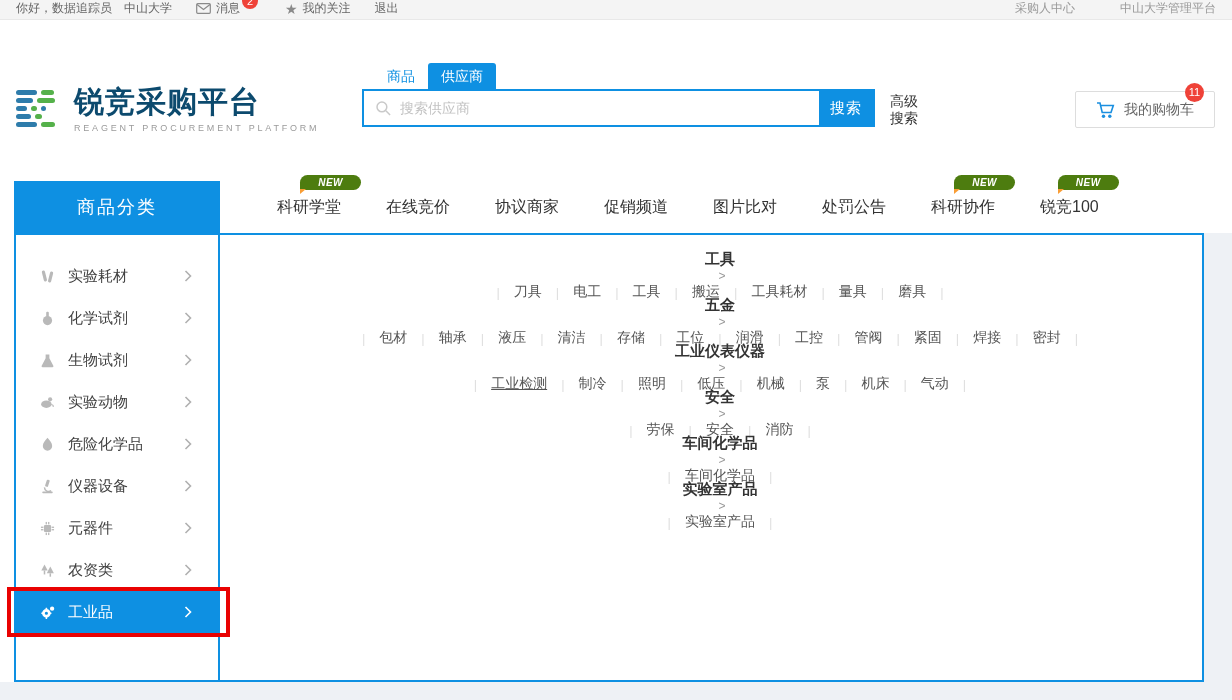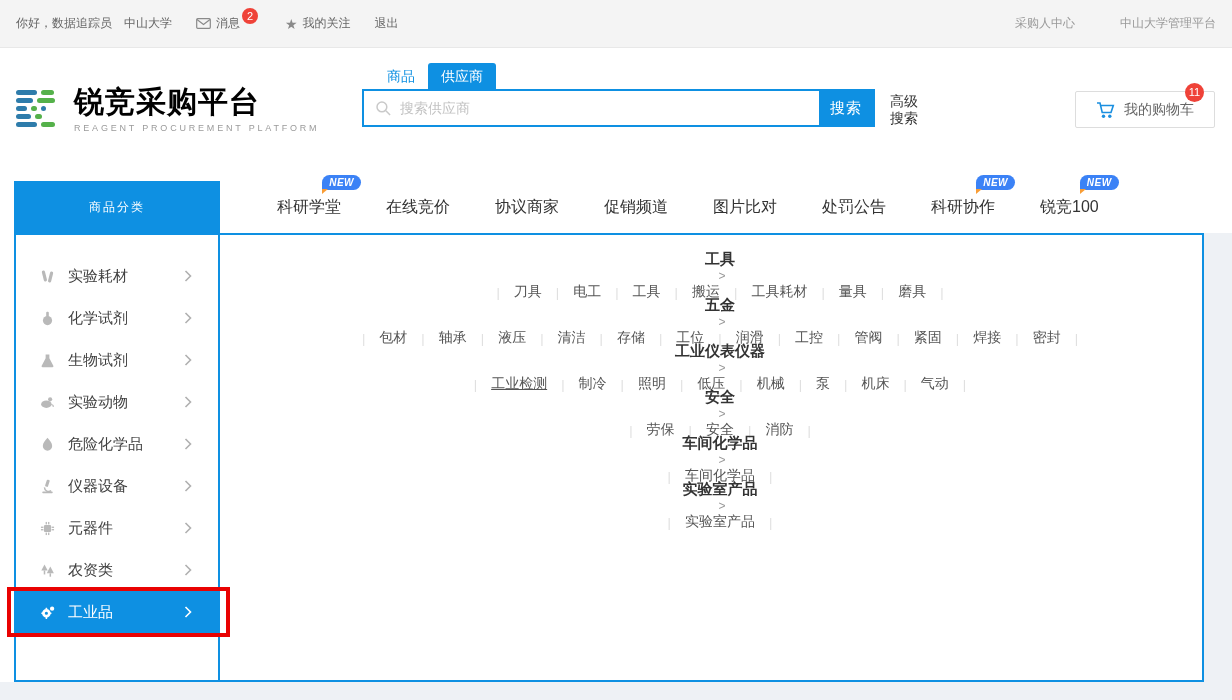--- a/index.html
+++ b/index.html
@@ -2,36 +2,36 @@
 <html><head>
 <meta charset="utf-8">
 <title>锐竞采购平台</title>
 <style>
   * { margin:0; padding:0; box-sizing:border-box; }
   html,body { background:#fff; }
   .page { position:relative; width:1232px; height:700px; background:#fff; overflow:hidden;
           font-family:"Liberation Sans","DejaVu Sans",sans-serif; }
 
   
-  .topbar { position:absolute; top:0; left:0; right:0; height:48px; background:#f4f4f4;
-            border-bottom:1px solid #e8e8e8; display:flex; align-items:center;
+  .topbar { position:absolute; top:0; left:0; right:0; height:20px; background:#f4f4f4;
+            border-bottom:1px solid #e8e8e8; display:flex; align-items:flex-start;
             font-size:12px; color:#666; padding:0 16px; }
   .topbar-left { display:flex; align-items:center; gap:24px; }
   .tb-group { display:flex; align-items:center; gap:12px; }
   .tb-link { display:flex; align-items:center; gap:5px; cursor:pointer; }
   .msg-badge { background:#ef4238; color:#fff; border-radius:9px; min-width:16px; height:16px;
                line-height:16px; text-align:center; font-size:11px; position:relative; top:-8px;
                left:-3px; padding:0 4px; }
   .star-glyph { color:#8a8a8a; font-size:14px; line-height:1; }
   .topbar-right { margin-left:auto; display:flex; gap:45px; color:#999; }
   .topbar-right span { cursor:pointer; }
 
   
   .logo { position:absolute; left:14px; top:84px; display:flex; align-items:flex-start; gap:10px; cursor:pointer; }
-  .logo-text-title { font-size:30px; font-weight:bold; color:#000000; letter-spacing:1px; line-height:36px; }
+  .logo-text-title { font-size:30px; font-weight:bold; color:#0c4a6e; letter-spacing:1px; line-height:36px; }
   .logo-text-sub { font-size:9px; color:#9b9b9b; letter-spacing:2.8px; margin-top:3px; white-space:nowrap; }
 
   .search-wrap { position:absolute; left:362px; top:63px; width:580px; }
   .search-tabs { display:flex; margin-left:12px; }
   .tab { height:26px; line-height:26px; padding:0 13px; font-size:14px; color:#0e90e2;
          background:#fff; border-radius:3px 3px 0 0; cursor:pointer; }
   .tab.active { background:#0e90e2; color:#fff; }
   .search-box { width:513px; height:38px; border:2px solid #0e90e2; display:flex; background:#fff; position:relative; }
   .mag-icon { position:absolute; left:11px; top:9px; }
   .search-input { flex:1; border:none; outline:none; padding-left:36px; font-size:14px; color:#333;
@@ -45,26 +45,26 @@
   .cart-btn { position:absolute; right:17px; top:91px; width:140px; height:37px; border:1px solid #ddd;
               border-radius:2px; display:flex; align-items:center; justify-content:center; gap:8px;
               background:#fff; font-size:14px; color:#666; cursor:pointer; }
   .cart-badge { position:absolute; top:-9px; right:10px; background:#ef4238; color:#fff;
                 border-radius:10px; min-width:19px; height:19px; line-height:19px; font-size:11px;
                 text-align:center; padding:0 3px; }
 
   
   .navbar { position:absolute; top:181px; left:0; right:0; height:52px; background:#fff; }
   .cat-btn { position:absolute; left:14px; top:0; width:206px; height:52px; background:#0e90e2;
-             color:#fff; font-size:12px; display:flex; align-items:center; justify-content:center;
+             color:#fff; font-size:18px; display:flex; align-items:center; justify-content:center;
              letter-spacing:2px; cursor:pointer; }
   .nav-items { position:absolute; left:277px; top:0; height:52px; display:flex; align-items:center; gap:45px; }
   .nav-item { position:relative; font-size:16px; color:#333; cursor:pointer; white-space:nowrap; }
-  .new-badge { position:absolute; top:-22px; right:-20px; background:#3b82f6; color:#fff; font-size:10px;
-               font-style:italic; font-weight:bold; padding:2px 7px; border-radius:8px 8px 8px 0;
+  .new-badge { position:absolute; top:-22px; right:-20px; background:#4d7c0f; color:#fff; font-size:10px;
+               font-style:italic; font-weight:bold; padding:2px 18px; border-radius:8px 8px 8px 0;
                letter-spacing:.5px; }
   .new-badge::after { content:""; position:absolute; left:0; bottom:-4px;
                       border-top:5px solid #f99d35; border-right:6px solid transparent; }
 
   
   .panel { position:absolute; left:14px; top:233px; width:1190px; height:449px;
            border:2px solid #0e90e2; display:flex; background:#fff; }
   .sidebar { width:204px; border-right:2px solid #0e90e2; padding-top:20px; position:relative; background:#fff; }
   .side-item { height:42px; display:flex; align-items:center; padding:0 26px 0 24px; cursor:pointer; }
   .side-icon { width:15px; height:15px; margin-right:13px; color:#b9b9b9; display:flex; align-items:center; }

